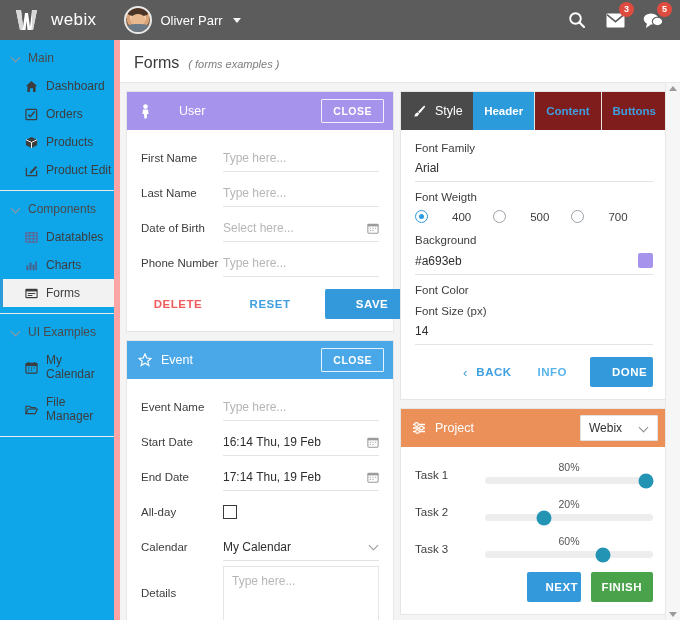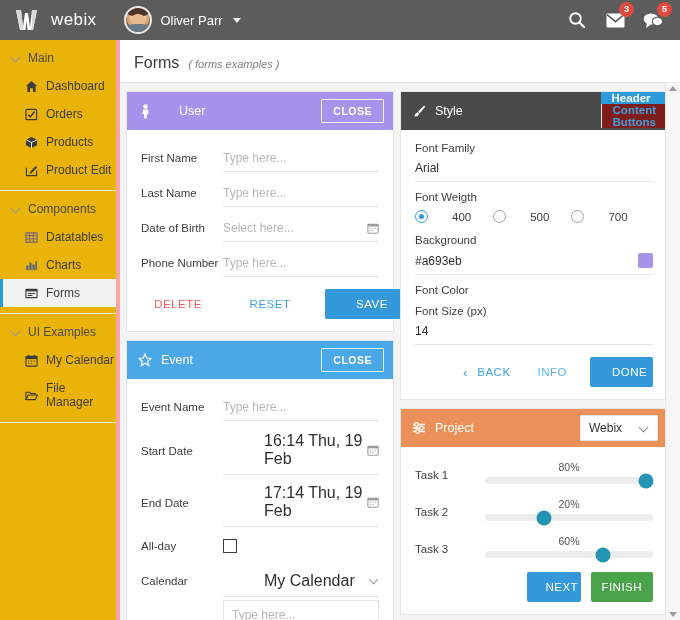--- a/index.html
+++ b/index.html
@@ -38,21 +38,21 @@
   .badge {
     position: absolute; top: -7px; right: -8px; min-width: 15px; height: 15px;
     background: #e04b3f; color: #fff; border-radius: 50%;
     font-size: 9px; line-height: 15px; text-align: center; padding: 0 2px; font-weight: 700;
   }
 
   
   .body-wrap { display: flex; flex: 1 1 auto; min-height: 0; background: #fff; }
 
   
-  .sidebar { width: 120px; flex: 0 0 120px; background: #eab308; border-right: 4px solid #fca5a5; font-size: 12px; }
+  .sidebar { width: 120px; flex: 0 0 120px; background: #0ea5e9; border-right: 6px solid #fca5a5; font-size: 12px; }
   .side-group { border-bottom: 1px solid #ececec; padding: 4px 0 6px; }
   .side-group:last-child { border-bottom: 1px solid #ececec; }
   .group-title {
     display: flex; align-items: center; gap: 7px;
     padding: 7px 0 7px 12px; color: #4a4a4a; font-size: 12px; cursor: pointer;
   }
   .chev { width: 9px; height: 9px; display: inline-block; position: relative; flex: 0 0 9px; }
   .chev::after {
     content: ""; position: absolute; left: 0; top: 0;
     width: 6px; height: 6px; border-right: 1.4px solid #9a9a9a; border-bottom: 1.4px solid #9a9a9a;
@@ -91,54 +91,54 @@
     border: 1px solid rgba(255,255,255,.85); background: transparent; color: #fff;
     font-size: 10.5px; letter-spacing: .5px; padding: 5px 11px; cursor: pointer; font-weight: 700;
     font-family: inherit; border-radius: 1px;
   }
   .card-body { padding: 12px 14px 12px 14px; }
 
   
   .frow { display: flex; align-items: center; margin-bottom: 3px; min-height: 32px; }
   .flabel { width: 82px; flex: 0 0 82px; font-size: 11.5px; color: #3d3d3d; }
   .fctrl { flex: 1 1 auto; position: relative; border-bottom: 1px solid #e3e3e3; padding: 6px 0 6px 0; display: flex; align-items: center; }
-  .fctrl .txt { font-size: 16px; color: #2e2e2e; margin-left: 41px; }
+  .fctrl .txt { font-size: 12px; color: #2e2e2e; }
   .fctrl .ph { font-size: 12px; color: #b6b6b6; }
   .fctrl .suffix { margin-left: auto; color: #8a8a8a; display: flex; align-items: center; }
   .fctrl .chevd { margin-left: auto; width: 9px; height: 9px; position: relative; }
   .fctrl .chevd::after {
     content: ""; position: absolute; left: 0; top: 0; width: 6px; height: 6px;
     border-right: 1.4px solid #9a9a9a; border-bottom: 1.4px solid #9a9a9a; transform: rotate(45deg);
   }
   .checkbox { width: 14px; height: 14px; border: 1.6px solid #3a3a3a; background: #fff; cursor: pointer; }
   .textarea-row { display: flex; align-items: flex-start; margin-bottom: 6px; }
   .textarea-row .flabel { padding-top: 8px; margin-top: 13px; }
   .ta { flex: 1 1 auto; height: 62px; border: 1px solid #e6e6e6; padding: 7px 8px; font-size: 12px; color: #b6b6b6; background: #fff; }
 
   .btn-row { display: flex; align-items: center; gap: 0; margin-top: 10px; }
   .btn {
-    font-family: inherit; font-size: 11.5px; font-weight: 400; letter-spacing: .5px;
+    font-family: inherit; font-size: 11.5px; font-weight: 700; letter-spacing: .5px;
     border: none; cursor: pointer; padding: 9px 0; border-radius: 2px; text-align: center;
   }
   .btn-link { background: transparent; }
   .btn-danger { color: #f05b5b; }
   .btn-reset { color: #3e9fe0; }
   .btn-primary { background: #3499db; color: #fff; padding-left: 16px; }
   .btn-success { background: #4aa34a; color: #fff; }
   .btn-info { color: #58b4ea; }
 
   
   .urow .btn { flex: 0 0 auto; }
   .urow .b1 { width: 74px; }
   .urow .b2 { width: 74px; margin-left: 18px; }
   .urow .b3 { width: 78px; margin-left: 18px; }
 
   
   .card-head.dark { background: #4a4a4a; padding-right: 0; }
-  .segment { display: flex; height: 38px; align-items: stretch; flex-direction: column; }
+  .segment { display: flex; height: 38px; align-items: stretch; }
   .seg {
     display: flex; align-items: center; padding: 0 11px; font-size: 11.5px; font-weight: 700;
     background: #7f1d1d; color: #3e9fe0; cursor: pointer; border-left: 1px solid #e6e6e6;
   }
   .seg:first-child { border-left: none; }
   .seg.active { background: #2b9bdc; color: #fff; }
   .field-block { margin-bottom: 9px; }
   .field-label { font-size: 11.5px; color: #3d3d3d; margin-bottom: 7px; }
   .field-value {
     font-size: 12px; color: #2e2e2e; border-bottom: 1px solid #e3e3e3;

